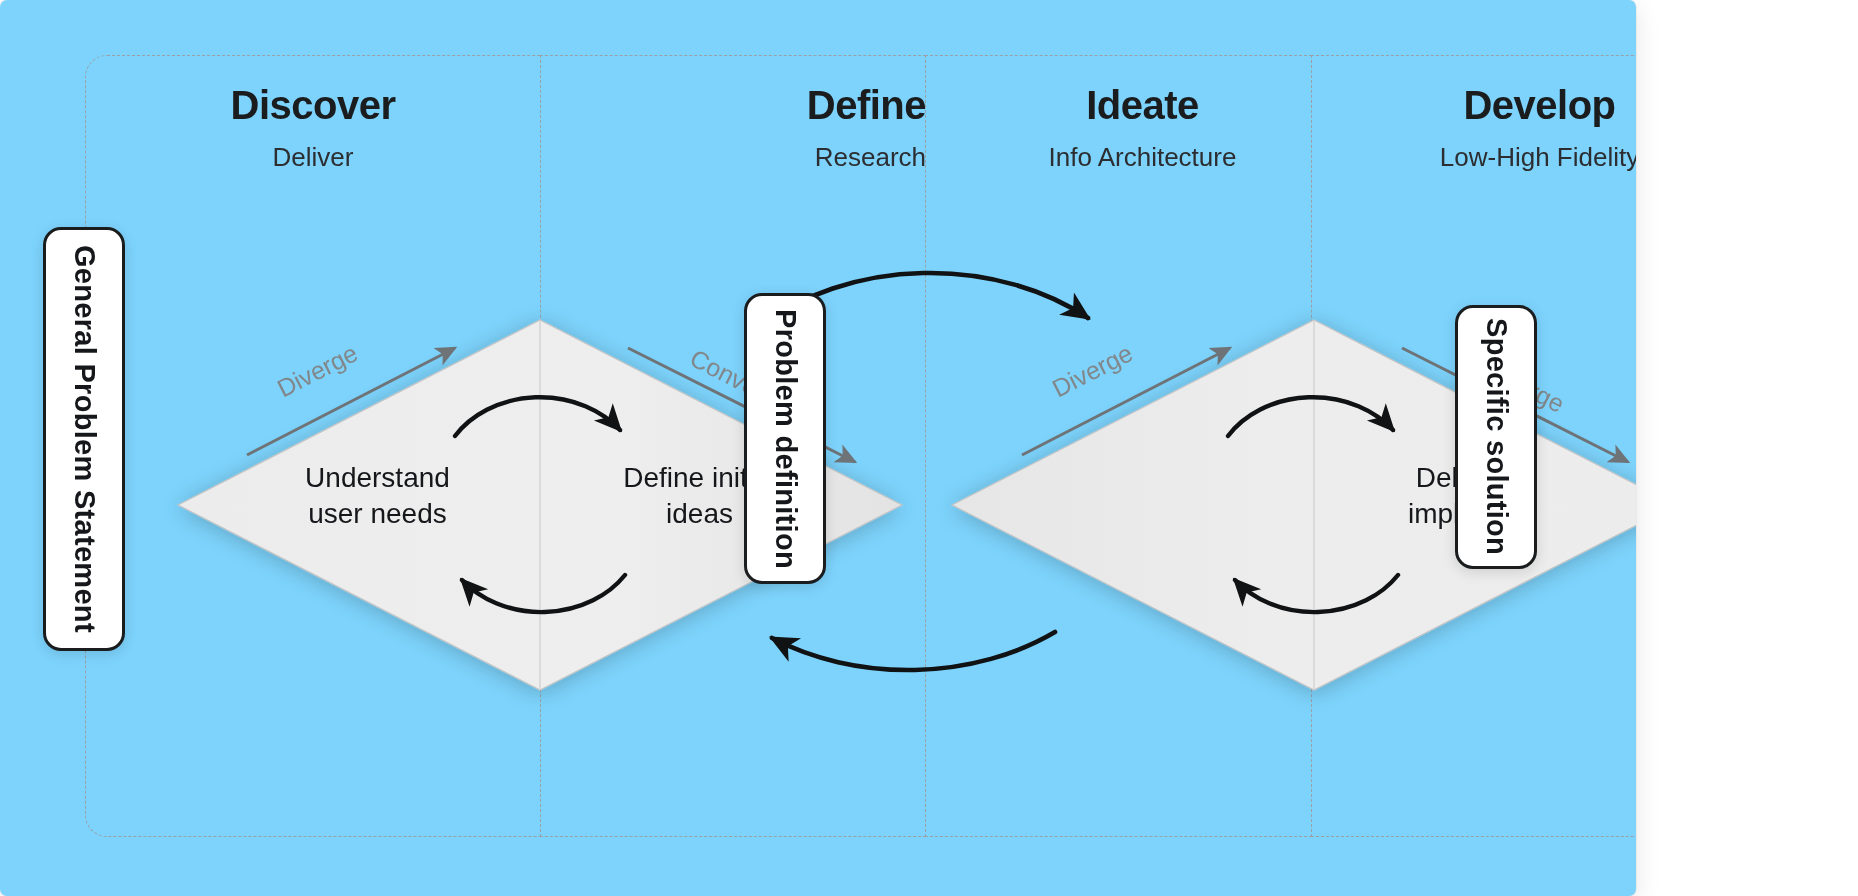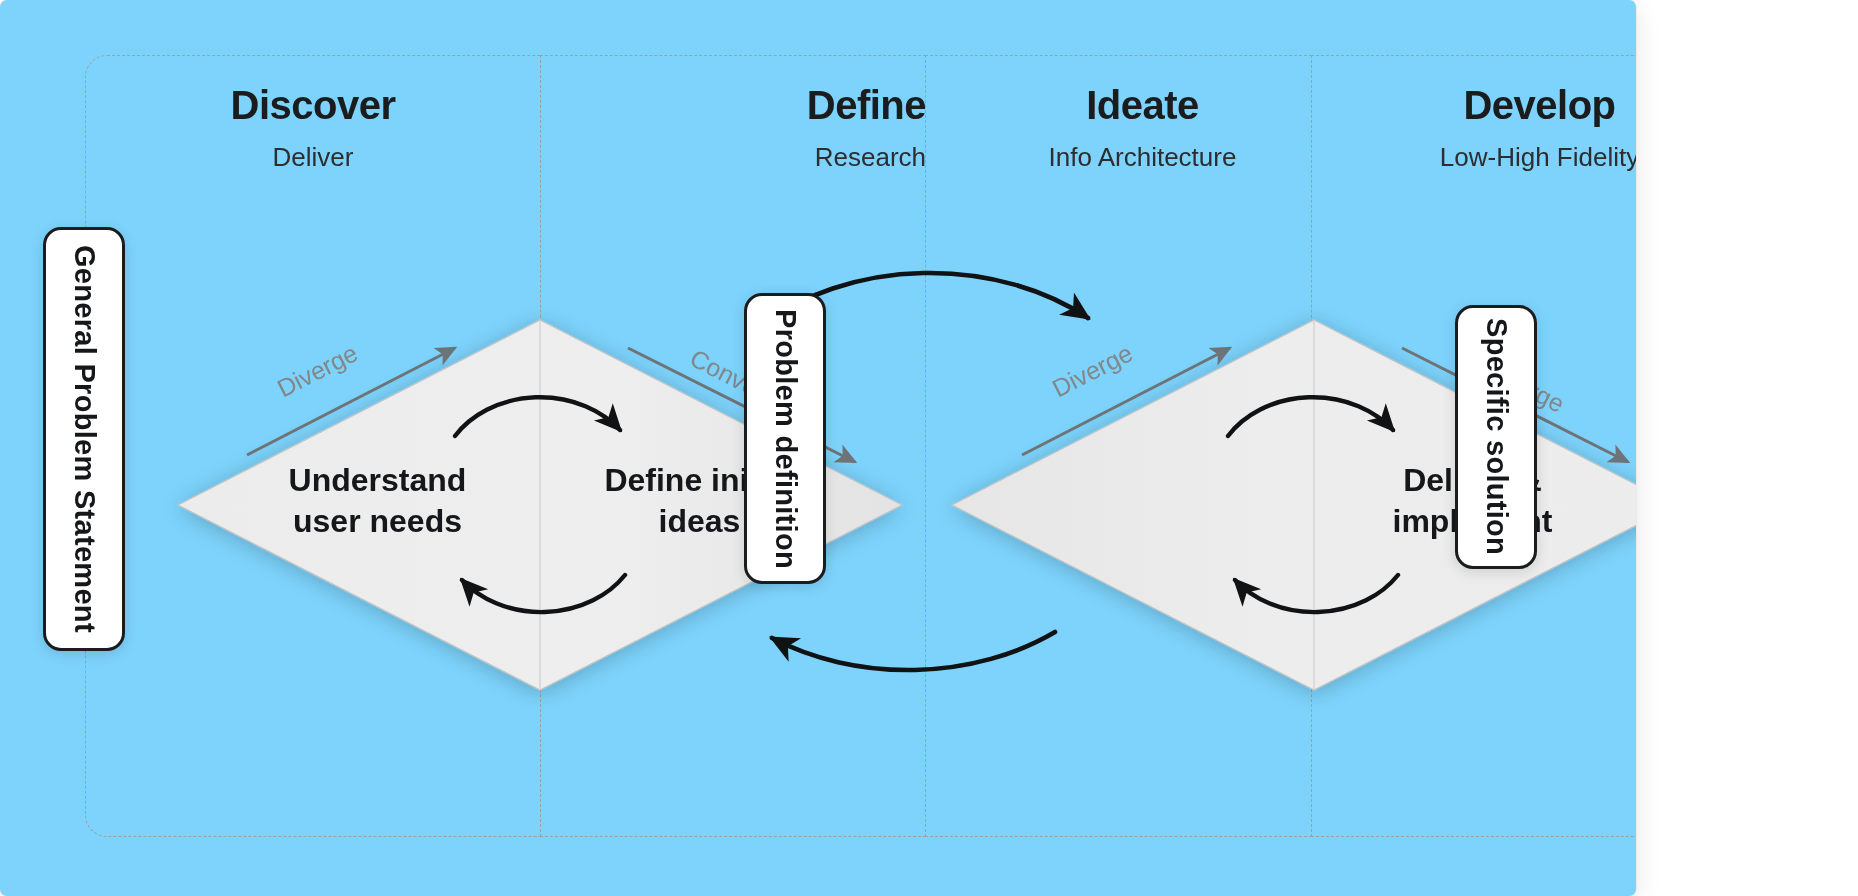--- a/index.html
+++ b/index.html
@@ -55,21 +55,21 @@
     writing-mode:vertical-rl;
     font-size:29px;font-weight:700;color:#15171a;
     letter-spacing:0.3px;white-space:nowrap;
   }
   #lbl-general{left:43px;top:227px;width:76px;height:418px;}
   #lbl-problem{left:744px;top:293px;width:76px;height:285px;}
   #lbl-specific{left:1455px;top:305px;width:76px;height:258px;}
   
   .dtext{
     position:absolute;text-align:center;
-    font-size:32px;font-weight:700;color:#15171a;
+    font-size:28px;font-weight:400;color:#15171a;
     line-height:1.28;white-space:pre-line;pointer-events:none;
   }
 </style>
 </head>
 <body>
 
 <div id="stage">
 
   <div class="cols">
     <div class="col c0"></div>

